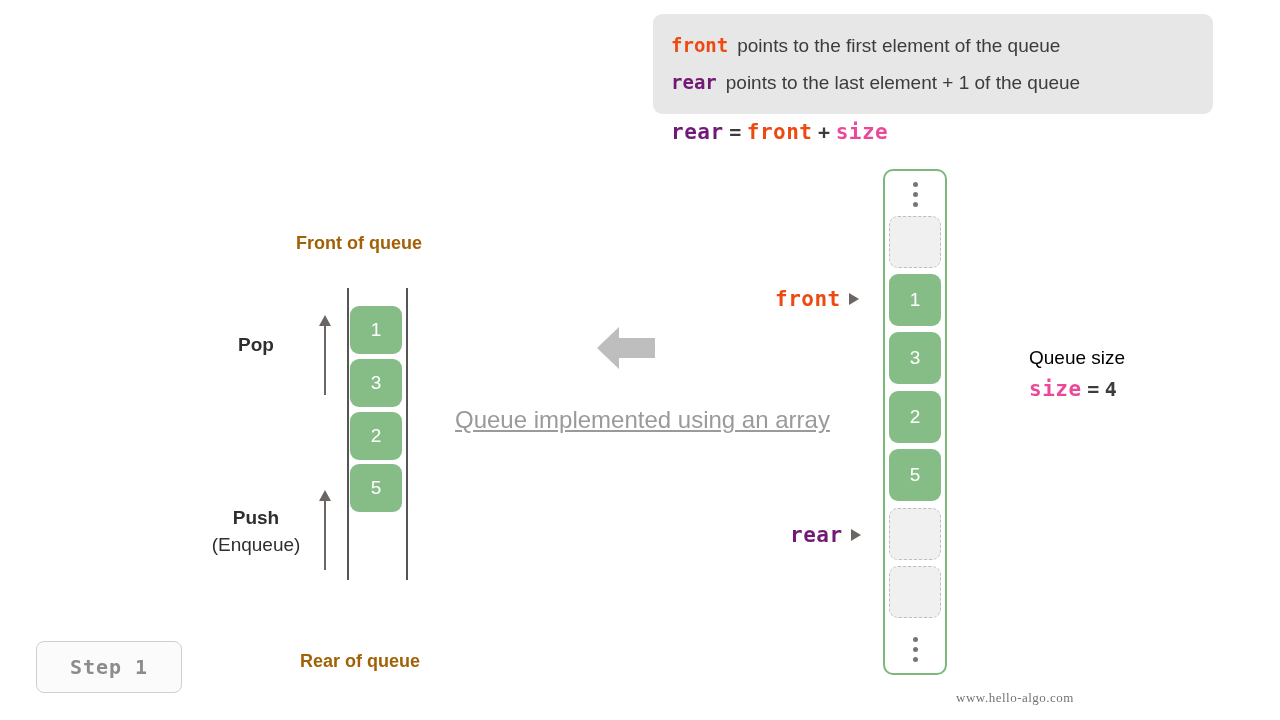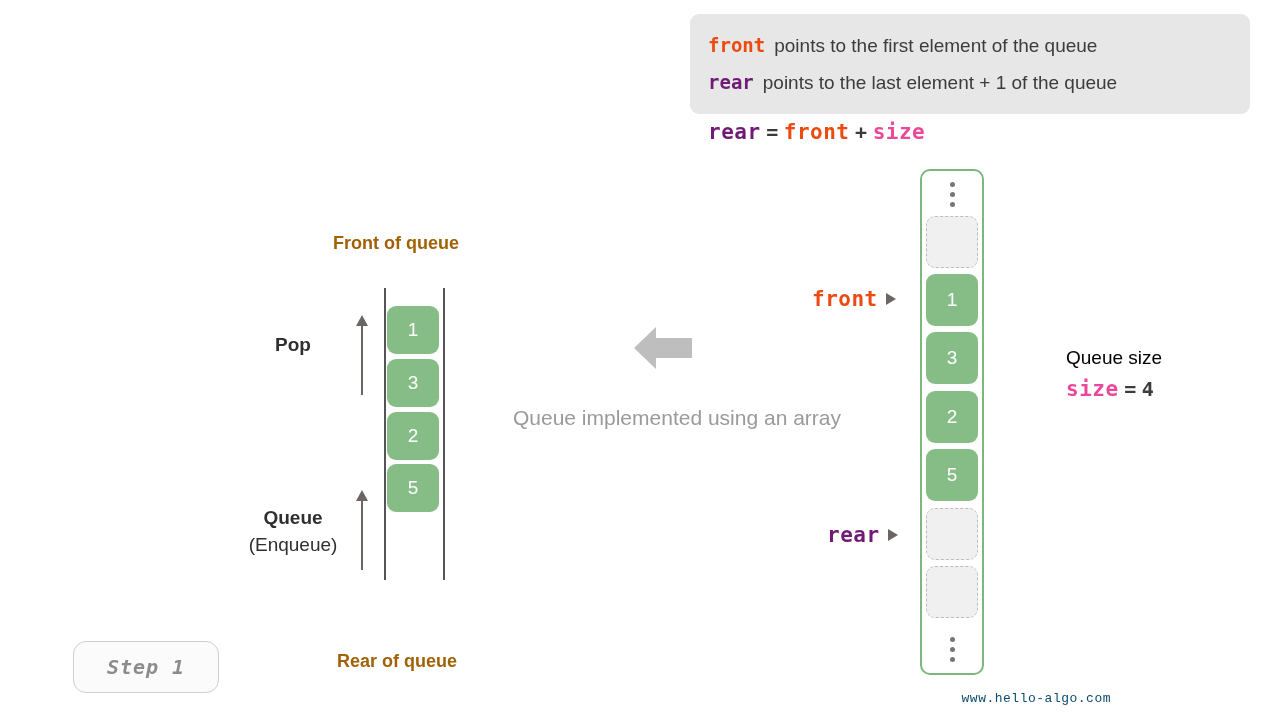--- a/index.html
+++ b/index.html
@@ -8,21 +8,20 @@
     width: 1280px; height: 720px;
     background: #ffffff;
     font-family: "Liberation Sans", sans-serif;
     overflow: hidden;
   }
   #stage {
     position: relative;
     width: 1096px;
     height: 720px;
     background: #ffffff;
-    margin-left: 37px;
   }
 
   
   .info-box {
     position: absolute;
     left: 653px; top: 14px;
     width: 560px; height: 100px;
     background: #e7e7e7;
     border-radius: 9px;
     padding: 13px 18px 0 18px;
@@ -107,23 +106,24 @@
     display: flex; align-items: center; justify-content: center;
   }
 
   
   .mid-arrow { position: absolute; left: 597px; top: 325px; width: 58px; height: 46px; }
   .caption {
     position: absolute;
     left: 455px; top: 406px;
     width: 370px;
     text-align: center;
-    font-size: 21px;
+    font-size: 24px;
     color: #9a9a9a;
     white-space: nowrap;
+    text-decoration: underline;
   }
 
   
   .arr-container {
     position: absolute;
     left: 883px; top: 169px;
     width: 64px; height: 506px;
     border: 2px solid #7cb87c;
     border-radius: 10px;
     background: #ffffff;
@@ -182,36 +182,35 @@
   .size-expr  { font-size: 20px; line-height: 34px; white-space: nowrap; }
   .size-expr .mono { font-size: 21px; letter-spacing: .5px; }
   .size-expr .op { color: #3c3c3c; font-family: "DejaVu Sans Mono", monospace; font-weight: bold; }
 
   
   .step-badge {
     position: absolute;
     left: 36px; top: 641px;
     width: 146px; height: 52px;
     border: 1.4px solid #cfcfcf;
-    border-radius: 13px;
+    border-radius: 8px;
     background: #fbfbfb;
     display: flex; align-items: center; justify-content: center;
     font-family: "DejaVu Sans Mono", monospace;
     font-weight: bold;
     font-size: 20px;
     letter-spacing: 1px;
     color: #8c8c8c;
-    font-style: italic;
   }
   .watermark {
     position: absolute;
     right: 22px; bottom: 14px;
-    font-family: Liberation Mono, monospace;
+    font-family: Liberation Serif, serif;
     font-size: 13px;
-    color: #0c4a6e;
+    color: #737373;
     letter-spacing: .5px;
   }
 </style>
 </head>
 <body>
 
 <div id="stage">
 
   <div class="info-box">
     <div class="info-line">
@@ -238,21 +237,21 @@
 
   <div class="op-group op-pop">
     <div class="op-title">Pop</div>
   </div>
   <div class="uparrow uparrow-pop">
     <div class="head"></div>
       <div class="shaft"></div>
   </div>
 
   <div class="op-group op-push">
-    <div class="op-title">Queue</div>
+    <div class="op-title">Push</div>
     <div class="op-sub">(Enqueue)</div>
   </div>
   <div class="uparrow uparrow-push">
     <div class="head"></div>
       <div class="shaft"></div>
   </div>
 
   <div class="lq-cell" style="top:306px">1</div>
   <div class="lq-cell" style="top:359px">3</div>
   <div class="lq-cell" style="top:412px">2</div>

